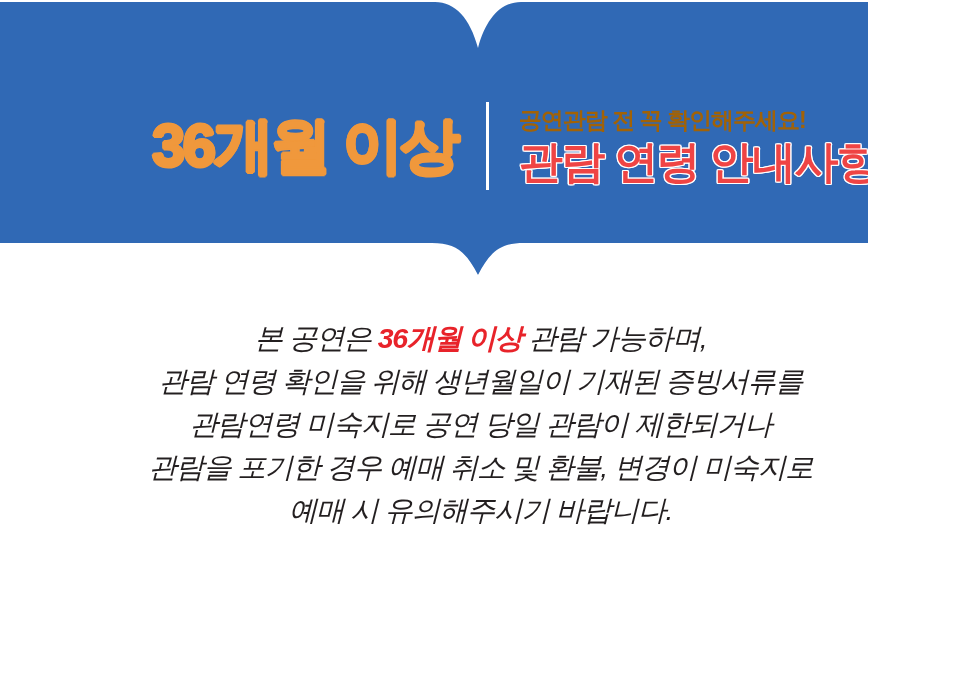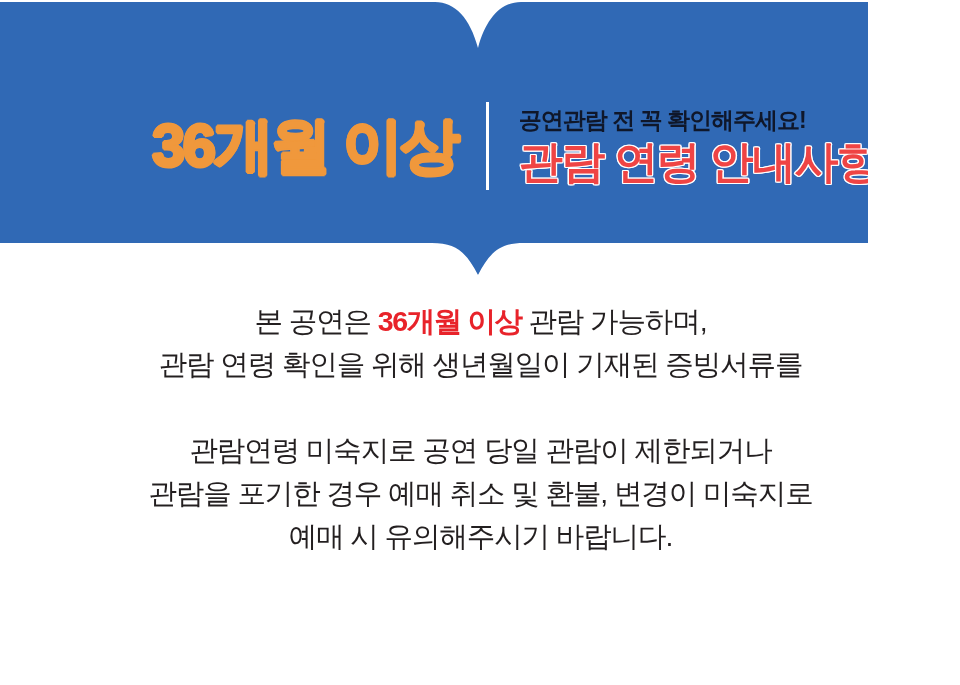--- a/index.html
+++ b/index.html
@@ -78,21 +78,21 @@
     display: flex;
     flex-direction: column;
     justify-content: center;
     align-items: flex-start;
     padding-left: 30px;
     box-sizing: border-box;
     height: 100px;
   }
 
   .kicker {
-    color: #0f172a;
+    color: #a16207;
     font-size: 23px;
     font-weight: bold;
     letter-spacing: -1px;
     line-height: 1.1;
     white-space: nowrap;
     margin-bottom: 7px;
   }
 
   .headline {
     color: #ef4444;
@@ -105,36 +105,36 @@
        1.3px 0 0 #ffffff, -1.3px 0 0 #ffffff,
        0 1.3px 0 #ffffff, 0 -1.3px 0 #ffffff,
        1px 1px 0 #ffffff, -1px -1px 0 #ffffff,
        1px -1px 0 #ffffff, -1px 1px 0 #ffffff;
   }
 
   
   .card-body {
     position: absolute;
     left: 46px;
-    top: 300px;
+    top: 317px;
     width: 869px;
     text-align: center;
     color: #231f20;
+    font-style: italic;
   }
 
   .para {
     font-size: 28.5px;
     line-height: 43px;
     letter-spacing: -1.1px;
     color: #231f20;
     white-space: nowrap;
   }
 
   .para + .para {
-    margin-top: 43px;
   }
 
   .line {
     display: block;
     white-space: nowrap;
   }
 
   .hl-red {
     color: #E8232A;
     font-weight: bold;

